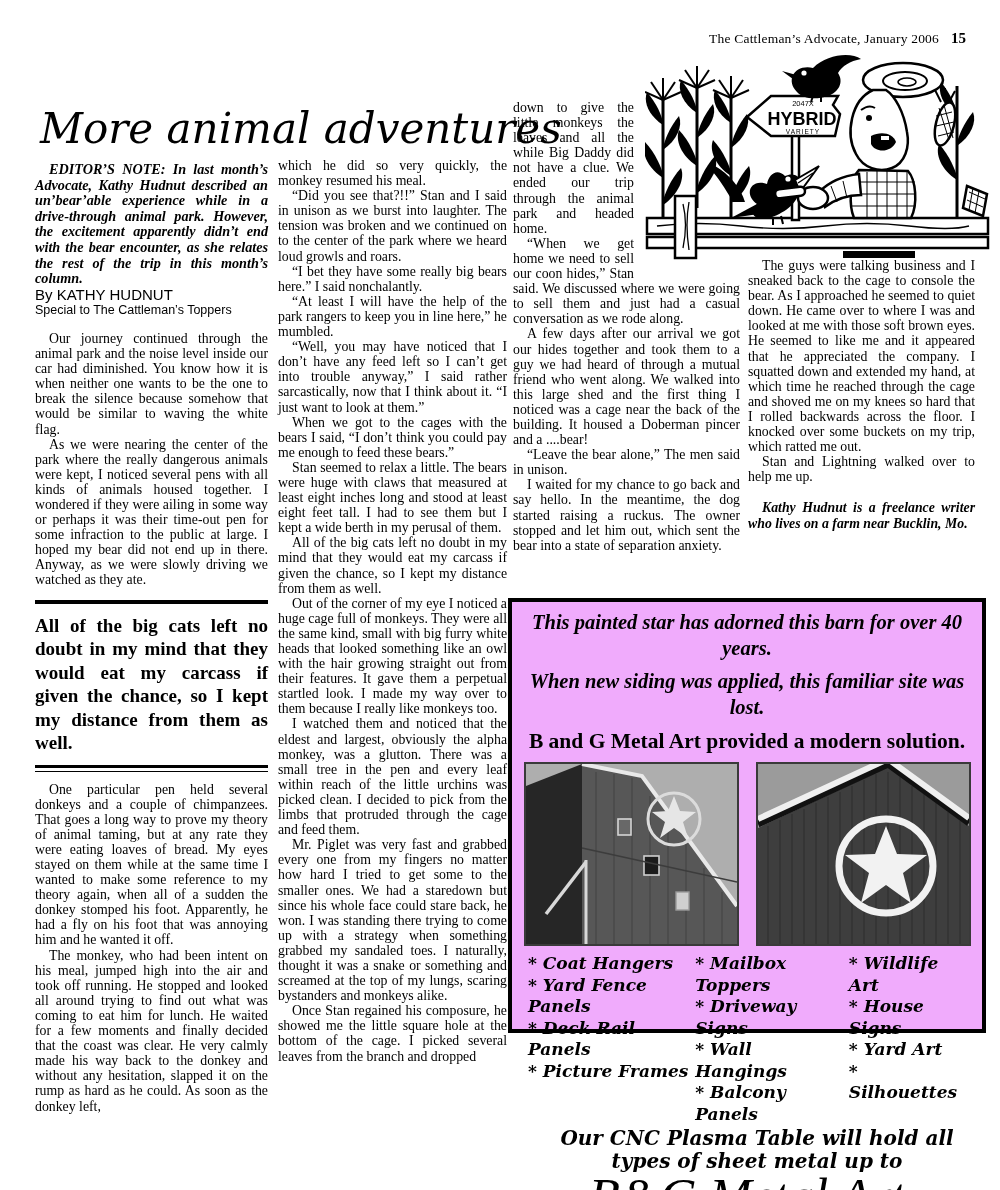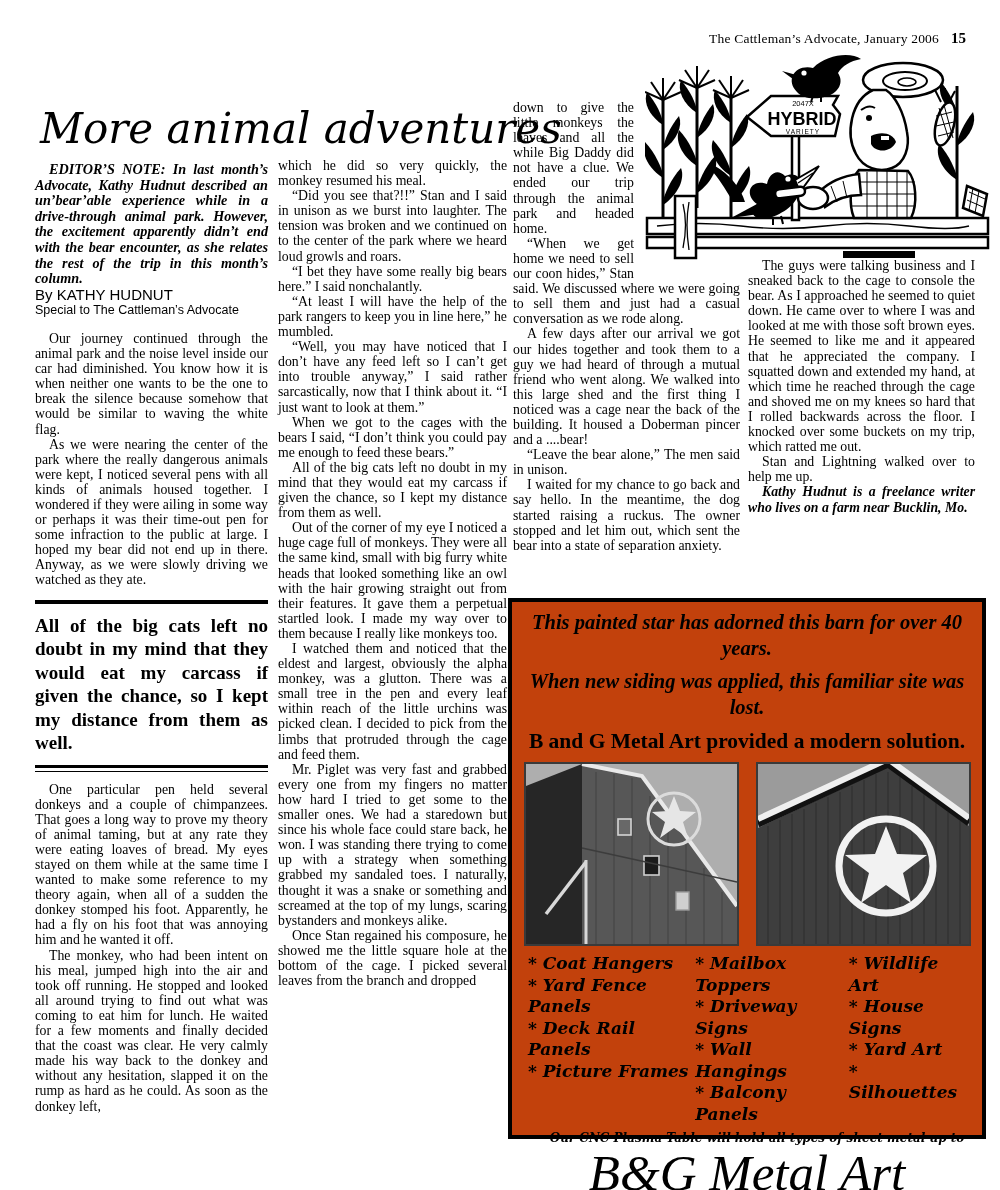--- a/index.html
+++ b/index.html
@@ -51,41 +51,41 @@
   .first-gap { margin-top:13px; }
 
   .pullquote-wrap { margin:12px 0 10px 0; }
   .pullquote {
     border-top:4px solid #000; padding:10px 0 10px 0; margin:0;
     font-weight:bold; font-size:19px; line-height:23.5px; text-align:justify;
   }
   .double-rule { height:3px; border-top:3px solid #000; border-bottom:1px solid #000; }
 
   .credit {
-    font-weight:bold; font-style:italic;
+    margin-top:16px; font-weight:bold; font-style:italic;
   }
   .credit p { text-indent:14px; margin:0; }
 
   
   .cartoon { position:absolute; left:645px; top:46px; width:345px; height:214px; }
   .cartoon svg { display:block; }
   .wrap-spacer { float:right; width:106px; height:168px; }
 
   
   .adbox {
-    position:absolute; left:508px; top:598px; width:478px; height:541px;
-    border:4px solid #000; box-sizing:border-box; background:#c2410c; text-align:center;
+    position:absolute; left:508px; top:598px; width:478px; height:435px;
+    border:4px solid #000; box-sizing:border-box; background:#f0abfc; text-align:center;
   }
   .ad-head { margin-top:7px; font-weight:bold; font-style:italic; font-size:20.5px; line-height:26px; }
   .ad-head3 { font-weight:bold; font-style:normal; font-size:21.5px; line-height:28px; }
   .photos { display:flex; justify-content:center; gap:17px; margin-top:7px; }
   .photo { width:211px; height:180px; border:2px solid #3a3a3a; }
   .products { display:flex; justify-content:space-between; margin:7px 14px 0 16px; }
   .products div { text-align:left; font-family:"DejaVu Serif", serif; font-weight:bold; font-style:italic; font-size:17px; line-height:21.5px; }
-  .cnc { margin-top:2px; font-family:"DejaVu Serif", serif; font-weight:bold; font-style:italic; font-size:12px; line-height:23px;padding-left:20px; }
+  .cnc { margin-top:2px; font-family:"DejaVu Serif", serif; font-weight:bold; font-style:italic; font-size:20px; line-height:23px;padding-left:20px; }
   .company { margin-top:0; font-weight:normal; font-style:italic; font-size:51px; line-height:46px; }
   .owners  { font-weight:bold; font-style:italic; font-size:21px; line-height:24px; }
 </style>
 </head>
 <body>
 
 <div id="page">
 
   <div class="masthead">
     <span class="issue">The Cattleman’s Advocate, January 2006</span><span class="pagenum">15</span>
@@ -212,21 +212,21 @@
       </g>
     </svg>
   </div>
 
   <div class="col col1">
     <div class="editors-note">
         <p>EDITOR’S NOTE: In last month’s Advocate, Kathy Hudnut described an un’bear’able experience while in a drive-through animal park. However, the excitement apparently didn’t end with the bear encounter, as she relates the rest of the trip in this month’s column.</p>
       </div>
     <div class="byline-block">
       <div class="byline">By KATHY HUDNUT</div>
-      <div class="byline-sub">Special to The Cattleman’s Advocate</div>
+      <div class="byline-sub">Special to The Cattleman’s Toppers</div>
     </div>
     <div class="first-gap">
         <p>Our journey continued through the animal park and the noise level inside our car had diminished.  You know how it is when neither one wants to be the one to break the silence because somehow that would be similar to waving the white flag.</p>
         <p>As we were nearing the center of the park where the really dangerous animals were kept, I noticed several pens with all kinds of animals housed together.  I wondered if they were ailing in some way or perhaps it was their time-out pen for some infraction to the public at large.  I hoped my bear did not end up in there.  Anyway, as we were slowly driving we watched as they ate.</p>
       </div>
     <div class="pullquote-wrap">
       <div class="pullquote">All of the big cats left no doubt in my mind that they would eat my carcass if given the chance, so I kept my distance from them as well.</div>
       <div class="double-rule"></div>
     </div>
     <div>
@@ -235,20 +235,21 @@
       </div>
   </div>
 
   <div class="col col2 cont">
       <p>which he did so very quickly, the monkey resumed his meal.</p>
       <p>“Did you see that?!!” Stan and I said in unison as we burst into laughter. The tension was broken and we continued on to the center of the park where we heard loud growls and roars.</p>
       <p>“I bet they have some really big bears here.”  I said nonchalantly.</p>
       <p>“At least I will have the help of the park rangers to keep you in line here,” he mumbled.</p>
       <p>“Well, you may have noticed that I don’t have any feed left so I can’t get into trouble anyway,” I said rather sarcastically, now that I think about it.  “I just want to look at them.”</p>
       <p>When we got to the cages with the bears I said, “I don’t think you could pay me enough to feed these bears.”</p>
+      <p>Stan seemed to relax a little.  The bears were huge with claws that measured at least eight inches long and stood at least eight feet tall.  I had to see them but I kept a wide berth in my perusal of them.</p>
       <p>All of the big cats left no doubt in my mind that they would eat my carcass if given the chance, so I kept my distance from them as well.</p>
       <p>Out of the corner of my eye I noticed a huge cage full of monkeys. They were all the same kind, small with big furry white heads that looked something like an owl with the hair growing straight out from their features.  It gave them a perpetual startled look.  I made my way over to them because I really like monkeys too.</p>
       <p>I watched them and noticed that the eldest and largest, obviously the alpha monkey, was a glutton.  There was a small tree in the pen and every leaf within reach of the little urchins was picked clean.  I decided to pick from the limbs that protruded through the cage and feed them.</p>
       <p>Mr. Piglet was very fast and grabbed every one from my fingers no matter how hard I tried to get some to the smaller ones.  We had a staredown but since his whole face could stare back, he won.  I was standing there trying to come up with a strategy when something grabbed my sandaled toes. I naturally, thought it was a snake or something and screamed at the top of my lungs, scaring bystanders and monkeys alike.</p>
       <p>Once Stan regained his composure, he showed me the little square hole at the bottom of the cage.  I picked several leaves from the branch and dropped</p>
     </div>
 
   <div class="col col3">
     <div class="wrap-spacer"></div>
     <div class="cont">

